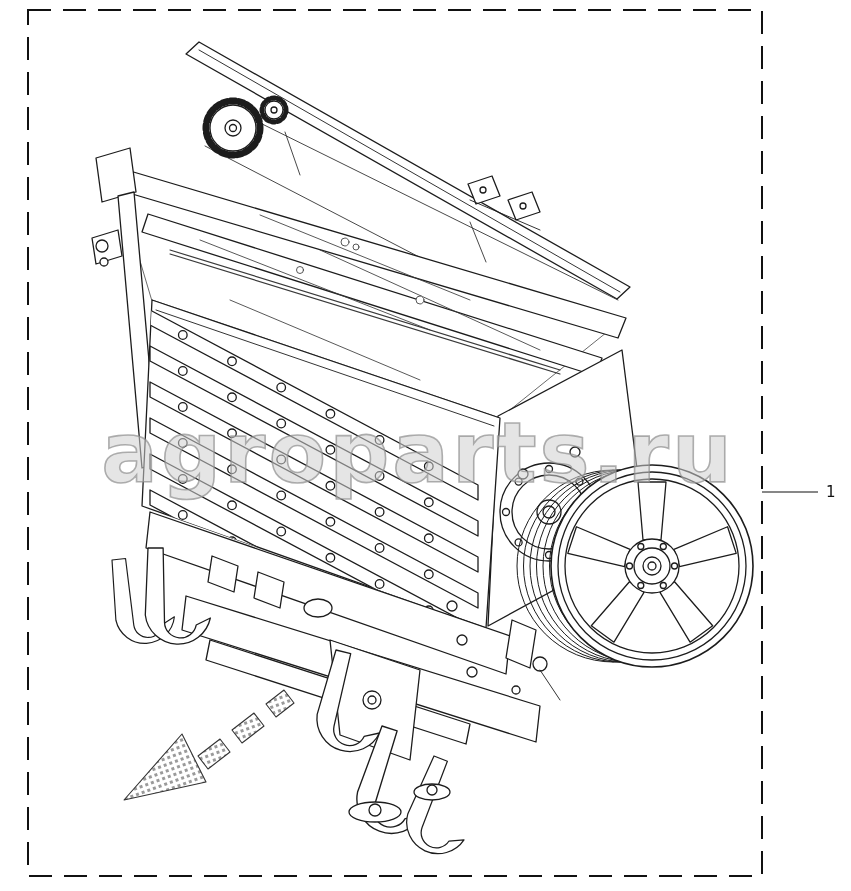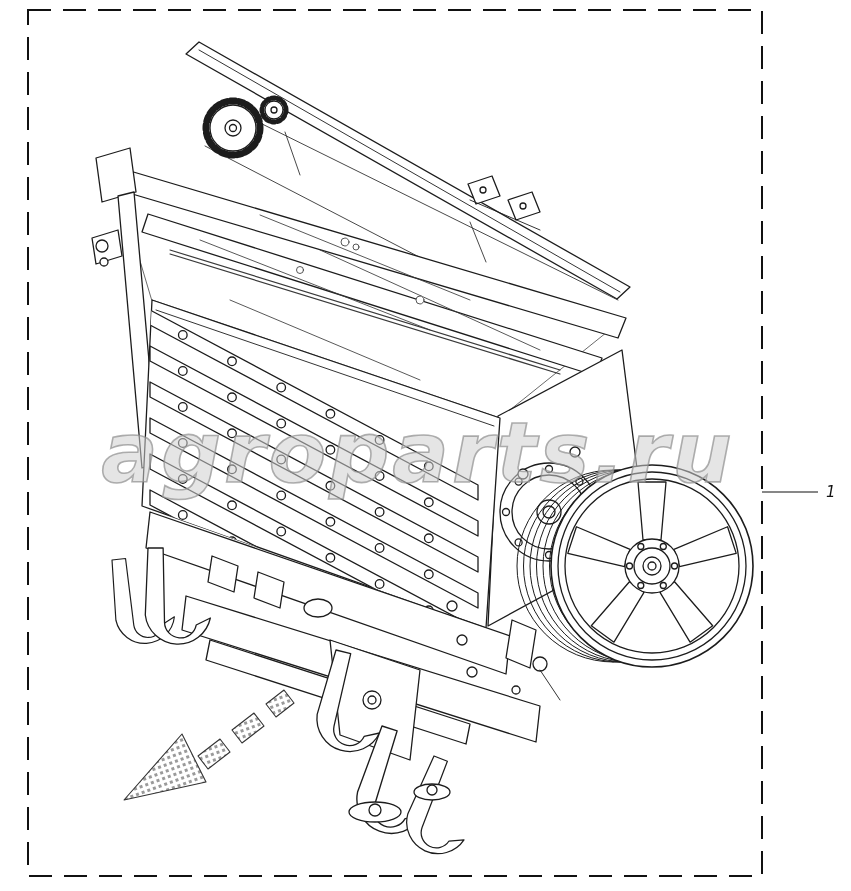--- a/index.html
+++ b/index.html
@@ -7,21 +7,20 @@
     padding: 0;
     background: #ffffff;
     font-family: "Liberation Sans", sans-serif;
   }
   .page {
     position: relative;
     width: 851px;
     height: 891px;
     background: #ffffff;
     overflow: hidden;
-    font-style: italic;
   }
   svg { display: block; }
   text { user-select: none; }
 </style>
 </head>
 <body>
 
 <div class="page">
 <svg width="851" height="891" viewBox="0 0 851 891" xmlns="http://www.w3.org/2000/svg">
 

